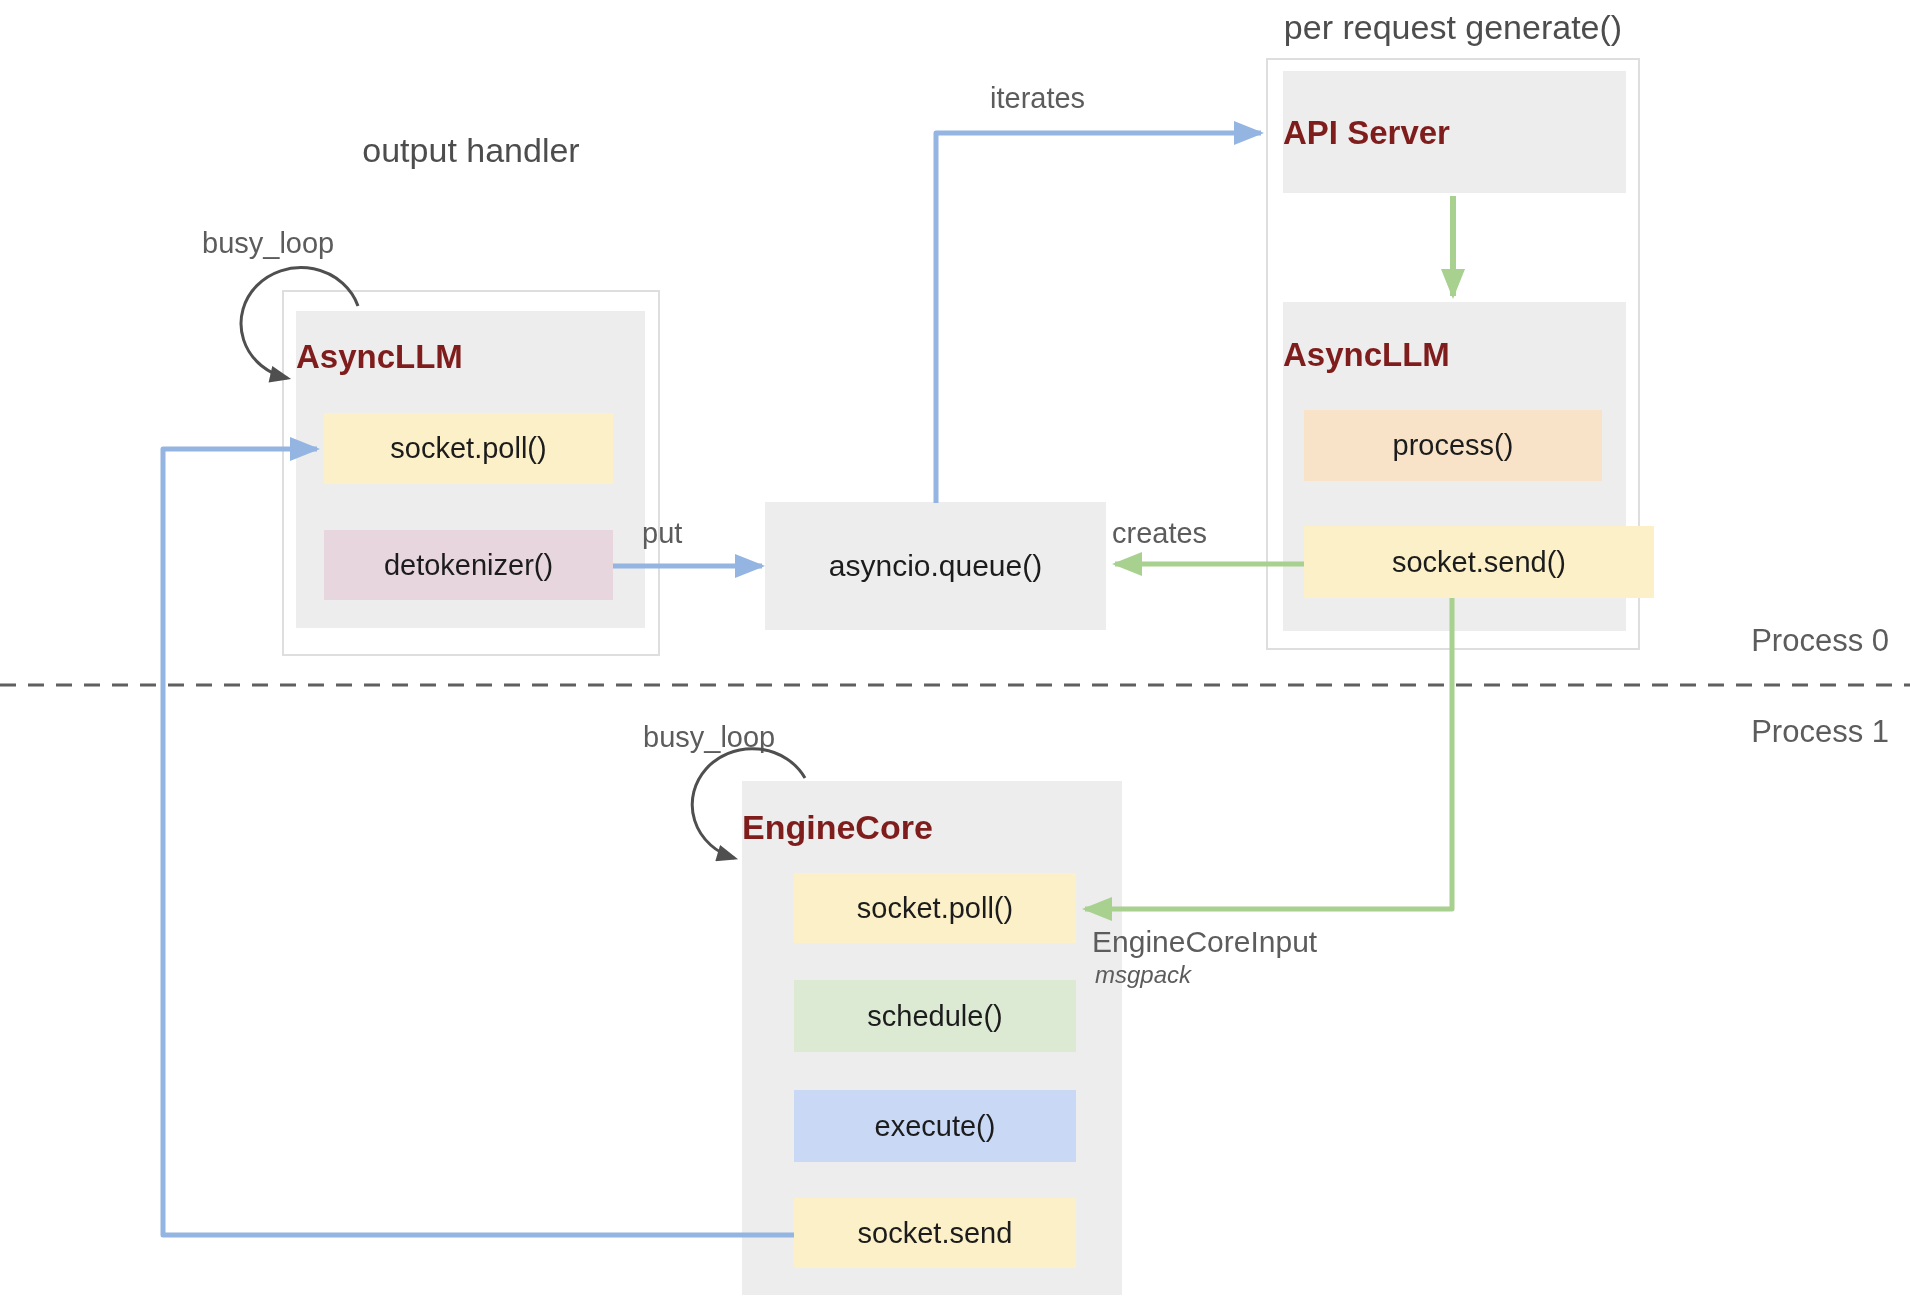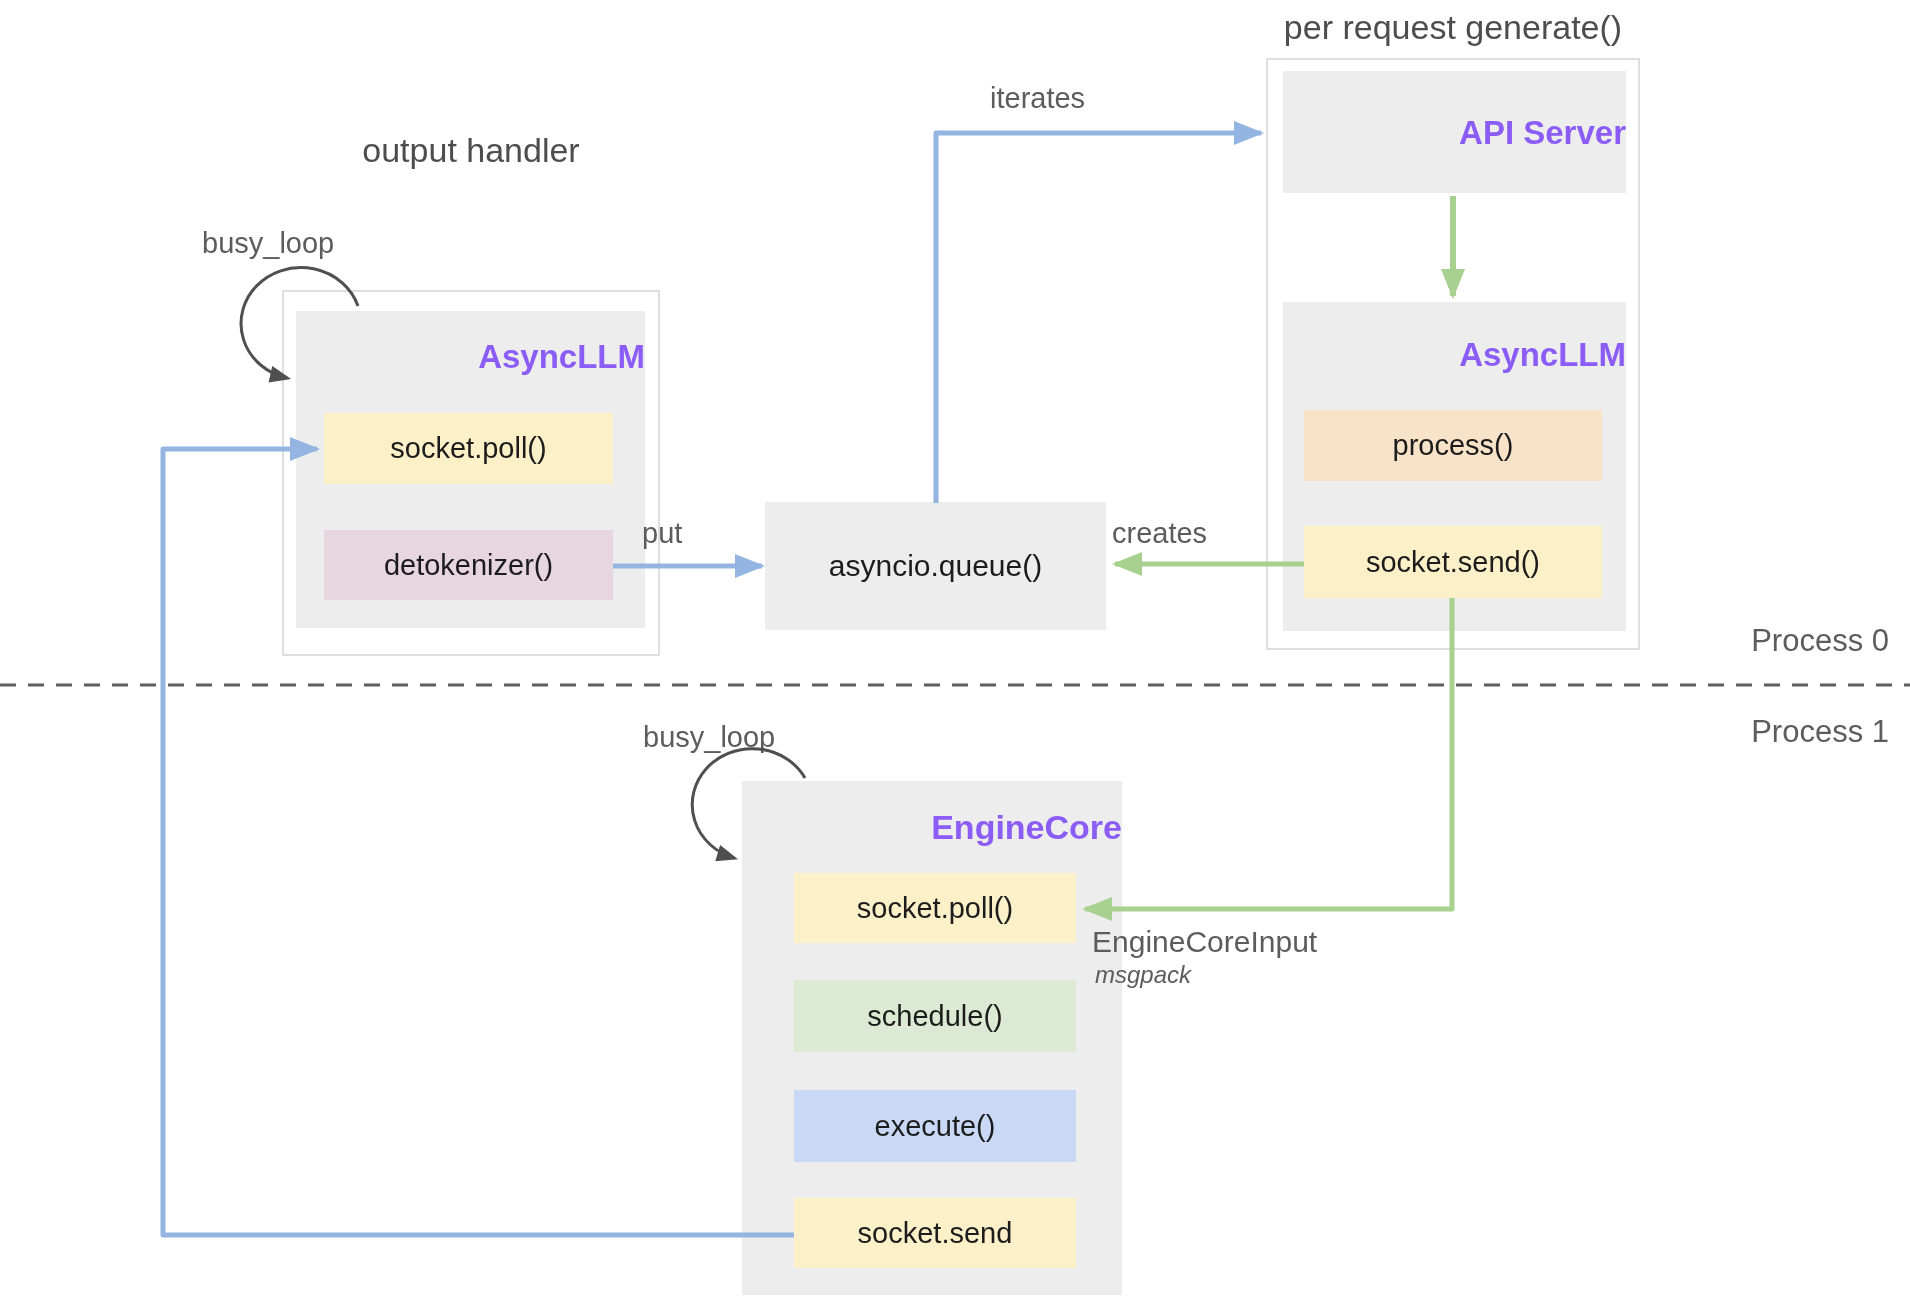--- a/index.html
+++ b/index.html
@@ -4,21 +4,21 @@
 <style>
   html,body{margin:0;padding:0;background:#ffffff;}
   .canvas{
     position:relative;width:1910px;height:1312px;background:#ffffff;overflow:hidden;
     font-family:"Liberation Sans", sans-serif;
   }
   .arrows{position:absolute;left:0;top:0;width:1910px;height:1312px;z-index:30;pointer-events:none;}
   .frame{position:absolute;background:#ffffff;border:2px solid var(--frame-border);box-sizing:border-box;z-index:5;}
   .node{position:absolute;background:var(--node-bg);z-index:10;}
   .chip{position:absolute;z-index:15;text-align:center;font-size:29px;color:var(--box-text);box-sizing:border-box;}
-  .node-title{position:absolute;z-index:16;text-align:right;font-weight:bold;font-size:33px;color:#8b5cf6;}
+  .node-title{position:absolute;z-index:16;text-align:left;font-weight:bold;font-size:33px;color:#7f1d1d;}
   .section-title{position:absolute;z-index:16;text-align:center;font-weight:normal;font-size:34px;color:var(--section-title);}
   .annot{position:absolute;z-index:16;font-size:29px;color:var(--annotation-text);}
   .annot.small-italic{font-style:italic;font-size:24px;}
   .proc-label{position:absolute;z-index:16;text-align:right;font-size:31px;color:var(--annotation-text);}
 
   
   #title-output-handler{left:271px;top:131px;width:400px;}
   #busy-loop-top{left:202px;top:227px;width:200px;}
   #frame-left{left:282px;top:290px;width:378px;height:366px;}
   #node-left-asyncllm{left:296px;top:311px;width:349px;height:317px;}
@@ -35,21 +35,21 @@
   #label-iterates{left:990px;top:82px;width:200px;}
 
   
   #title-per-request{left:1253px;top:8px;width:400px;}
   #frame-right{left:1266px;top:58px;width:374px;height:592px;}
   #node-api-server{left:1283px;top:71px;width:343px;height:122px;}
   #title-api-server{left:1283px;top:114px;width:343px;}
   #node-right-asyncllm{left:1283px;top:302px;width:343px;height:329px;}
   #title-right-asyncllm{left:1283px;top:336px;width:343px;}
   #chip-process{left:1304px;top:410px;width:298px;height:71px;line-height:71px;background:var(--orange);}
-  #chip-right-socket-send{left:1304px;top:526px;width:298px;height:72px;line-height:72px;background:var(--yellow);}
+  #chip-right-socket-send{left:1304px;top:526px;width:350px;height:72px;line-height:72px;background:var(--yellow);}
 
   
   #label-process0{left:1689px;top:623px;width:200px;}
   #label-process1{left:1689px;top:714px;width:200px;}
 
   
   #busy-loop-bottom{left:643px;top:721px;width:200px;}
   #node-engine-core{left:742px;top:781px;width:380px;height:514px;}
   #title-engine-core{left:742px;top:808px;width:380px;font-size:34px;}
   #chip-engine-socket-poll{left:794px;top:873px;width:282px;height:70px;line-height:70px;background:var(--yellow);}

